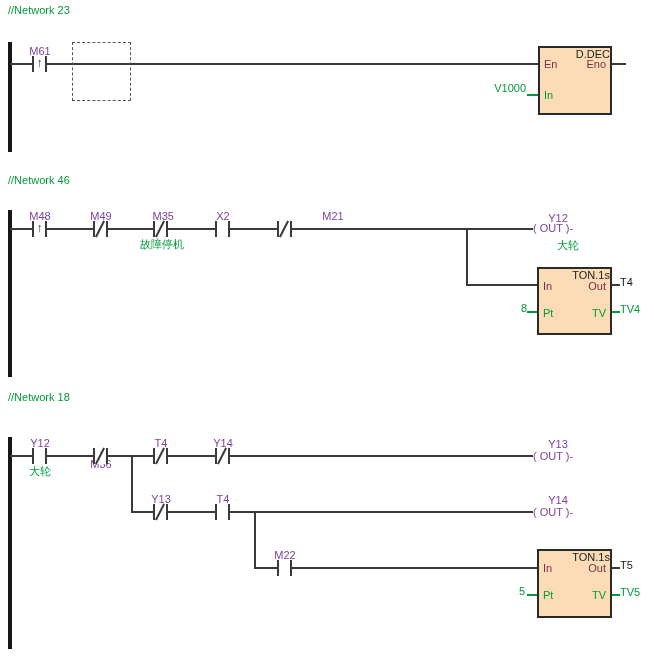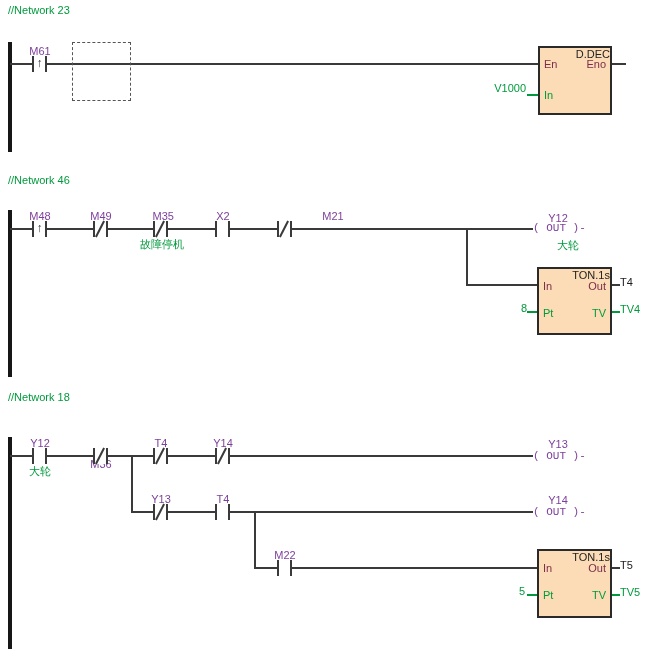--- a/index.html
+++ b/index.html
@@ -21,21 +21,21 @@
   .contact .bar.l{left:0;}
   .contact .bar.r{right:0;}
   .contact .slash{position:absolute;left:6px;top:-1px;width:2px;height:18px;background:#3a3a3a;transform:rotate(27deg);}
   .contact .arrow{position:absolute;left:0;right:0;top:0;height:16px;text-align:center;font-size:12px;line-height:15px;color:#2e2e2e;}
   .dashedbox{position:absolute;border:1px dashed #555;background:transparent;}
   .fblock{position:absolute;background:#fcdcb6;border:2px solid #2a2a2a;}
   .fblock .btitle{position:absolute;left:0;right:0;top:0;text-align:right;color:#222;}
   .fblock .pin{position:absolute;line-height:12px;}
   .fblock .pin.l{left:4px;}
   .fblock .pin.r{right:4px;}
-  .coilbody{position:absolute;white-space:nowrap;line-height:13px;font-family:Liberation Mono, monospace;}
+  .coilbody{position:absolute;white-space:nowrap;line-height:13px;}
 </style>
 </head>
 <body>
 
 <div id="canvas">
 
   <div class="lbl green" style="left:8px;top:4px;">//Network 23</div>
   <div class="rail" style="left:8px;top:42px;height:110px;"></div>
   <div class="hline" style="left:10px;top:63px;width:528px;"></div>
 

